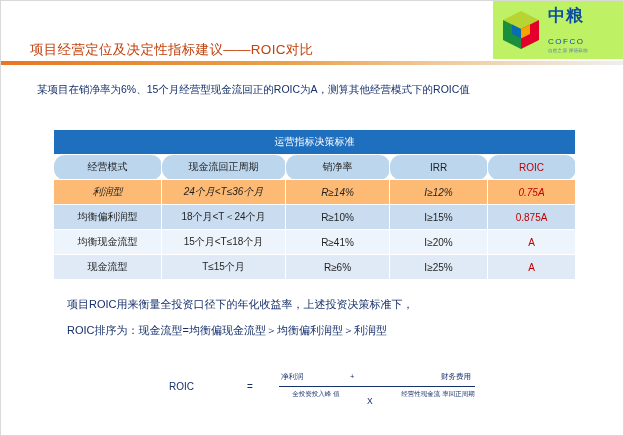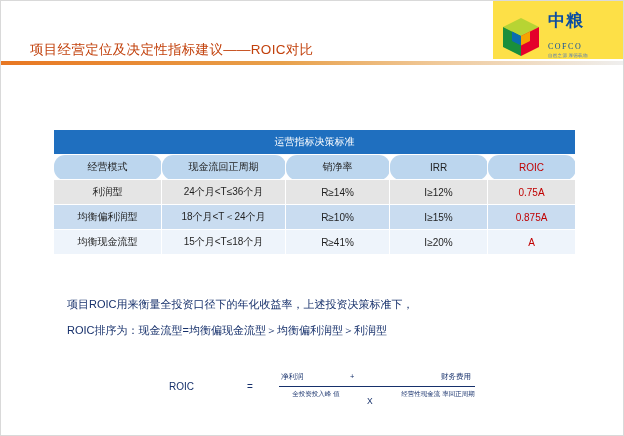--- a/index.html
+++ b/index.html
@@ -39,26 +39,25 @@
   .header-rule {
     position: absolute;
     left: 0; top: 60px;
     width: 624px; height: 4px;
     background: linear-gradient(to right, #e87722 0%, #e8a04a 45%, #f0c999 70%, #efefef 100%);
   }
   .logo-box {
     position: absolute;
     right: 0; top: 0;
     width: 132px; height: 58px;
-    background: #fde047;
+    background: #bef264;
     display: flex;
-    align-items: flex-end;
+    align-items: center;
     justify-content: flex-start;
     padding-left: 6px;
-    font-family: Liberation Serif, serif;
   }
   .logo-cube { width: 44px; height: 44px; position: relative; flex: 0 0 auto; }
   .logo-text { margin-left: 5px; line-height: 1; }
   .logo-cn {
     font-size: 17px; color: #0b4da2; font-weight: bold;
     letter-spacing: 1px;
   }
   .logo-en {
     font-size: 8px; color: #0b4da2; letter-spacing: 1.5px; margin-top: 14px;
   }
@@ -94,21 +93,21 @@
     padding: 0;
   }
   .tbl-title {
     background: #1f6fbf;
     color: #ffffff !important;
     font-size: 11px;
     height: 23px;
     margin-top: 9px;
   }
   .hdr td { background: #bcd6ee; font-size: 10px; height: 24px; border-radius: 11px; }
-  .row-a td { background: #e5e5e5; }
+  .row-a td { background: #fdba74; font-style: italic; }
   .row-b td { background: #c9dcf0; }
   .row-c td { background: #eef4fb; }
   .row-d td { background: #dfeaf6; }
   .roic-col { color: #c00000 !important; }
   
   .para {
     position: absolute;
     left: 66px;
     font-size: 11px;
     color: #16306b;
@@ -177,20 +176,21 @@
       <div class="logo-text">
         <div class="logo-cn">中粮</div>
         <div class="logo-en">COFCO</div>
         <div class="logo-tag">自然之源  厚德载物</div>
       </div>
     </div>
 
     <div class="header-rule"></div>
   </div>
 
+  <div class="intro">某项目在销净率为6%、15个月经营型现金流回正的ROIC为A，测算其他经营模式下的ROIC值</div>
 
   <div class="tbl-wrap">
     <table class="matrix">
       <colgroup>
         <col style="width:108px">
           <col style="width:124px">
           <col style="width:104px">
           <col style="width:98px">
           <col style="width:88px">
       </colgroup>
@@ -217,20 +217,27 @@
         <td>18个月&lt;T＜24个月</td>
         <td>R≥10%</td>
         <td>I≥15%</td>
         <td class="roic-col">0.875A</td>
       </tr>
       <tr class="row-c">
         <td>均衡现金流型</td>
         <td>15个月&lt;T≤18个月</td>
         <td>R≥41%</td>
         <td>I≥20%</td>
+        <td class="roic-col">A</td>
+      </tr>
+      <tr class="row-d">
+        <td>现金流型</td>
+        <td>T≤15个月</td>
+        <td>R≥6%</td>
+        <td>I≥25%</td>
         <td class="roic-col">A</td>
       </tr>
     </tbody>
       </table>
   </div>
 
   <div class="para l2">ROIC排序为：现金流型=均衡偏现金流型＞均衡偏利润型＞利润型</div>
   <div class="para l1">项目ROIC用来衡量全投资口径下的年化收益率，上述投资决策标准下，</div>
 
   <div class="formula">

